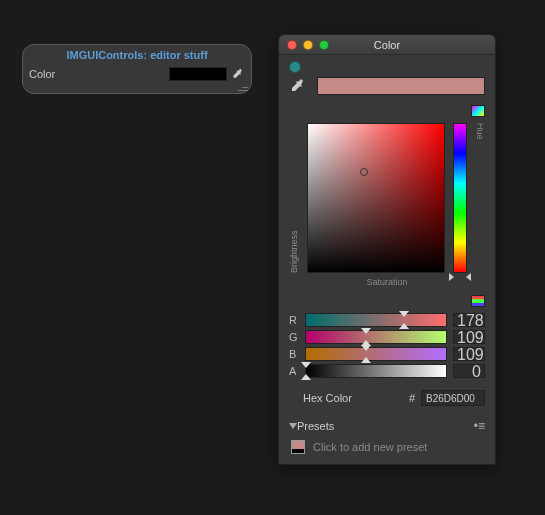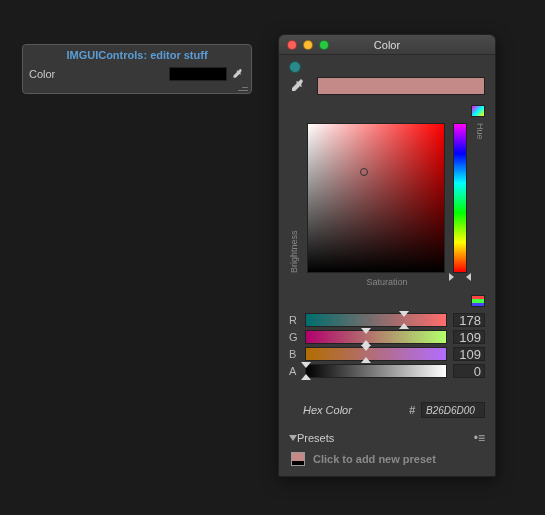--- a/index.html
+++ b/index.html
@@ -1,21 +1,21 @@
 <!DOCTYPE html>
 <html><head>
 <meta charset="utf-8">
 <style>
   * { box-sizing: border-box; margin: 0; padding: 0; font-family: Arial, Helvetica, sans-serif; }
   body { background: #1b1b1b; width: 545px; height: 515px; overflow: hidden; position: relative; }
 
   
   .insp {
     position: absolute; left: 22px; top: 44px; width: 230px;
-    background: #383838; border: 1px solid #595959; border-radius: 4px;
+    background: #383838; border: 1px solid #595959; border-radius: 12px;
     padding-bottom: 10px;
   }
   .insp-title {
     color: #5c9dd6; font-size: 11px; font-weight: bold; text-align: center;
     padding: 4px 0 4px 0;
   }
   .insp-row { display: flex; align-items: center; padding: 2px 6px; }
   .insp-label { width: 140px; color: #c8c8c8; font-size: 11px; }
   .insp-swatch { flex: 1; height: 14px; border: 1px solid #222; }
   .insp-swatch.dark { background: linear-gradient(to right, #000 0%, #000 100%); }
@@ -88,35 +88,35 @@
   .pk-slider { flex:1; height:14px; border:1px solid #222; position:relative; }
   .pk-slider-mark { position:absolute; top:-3px; width:0; height:0;
     border-left:5px solid transparent; border-right:5px solid transparent; border-top:6px solid #ddd; transform:translateX(-5px);}
   .pk-slider-mark.bot { top:auto; bottom:-3px; border-top:none; border-bottom:6px solid #ddd; }
   .sl-r { background:linear-gradient(to right,#006d6d,#ff6d6d); }
   .sl-g { background:linear-gradient(to right,#b2006d,#b2ff6d); }
   .sl-b { background:linear-gradient(to right,#b26d00,#b26dff); }
   .sl-a { background:linear-gradient(to right,#000,#fff); }
   .pk-val {
     width:32px; height:14px; background:#2c2c2c; border:1px solid #222;
-    color:#ccc; font-size:13px; text-align:right; padding:0 3px; line-height:13px;
-  }
-
-  .pk-hex-row { display:flex; align-items:center; margin-top:24px; gap:6px;font-style:italic; }
+    color:#ccc; font-size:16px; text-align:right; padding:0 3px; line-height:13px;
+  }
+
+  .pk-hex-row { display:flex; align-items:center; margin-top:12px; gap:6px; }
   .pk-hex-label { flex:1; color:#ccc; font-size:11px; padding-left:14px; }
   .pk-hash { color:#ccc; font-size:11px; }
   .pk-hex-val { width:64px; height:16px; background:#2c2c2c; border:1px solid #222;
     color:#ccc; font-size:10px; padding:0 4px; line-height:15px; }
 
   .pk-presets-hdr { display:flex; align-items:center; margin-top:14px; }
   .pk-foldout { width:0;height:0;border-left:4px solid transparent;border-right:4px solid transparent;border-top:6px solid #aaa; }
   .pk-presets-label { flex:1; color:#ccc; font-size:11px; }
   .pk-presets-menu { color:#aaa; font-size:12px; line-height:8px; }
 
-  .pk-presets-body { display:flex; align-items:center; gap:8px; margin-top:8px; padding-left:2px;font-weight:bold;}
+  .pk-presets-body { display:flex; align-items:center; gap:8px; margin-top:8px; padding-left:2px;}
   .pk-preset-swatch { width:14px; height:14px; border:1px solid #999; position:relative;
     background:linear-gradient(to bottom,#c38a87 0%,#c38a87 70%,#000 70%,#000 100%);
   }
   .pk-preset-text { color:#8a8a8a; font-size:11px; }
 </style>
 </head>
 <body>
 
 <div class="insp">
   <div class="insp-title">IMGUIControls: editor stuff</div>

